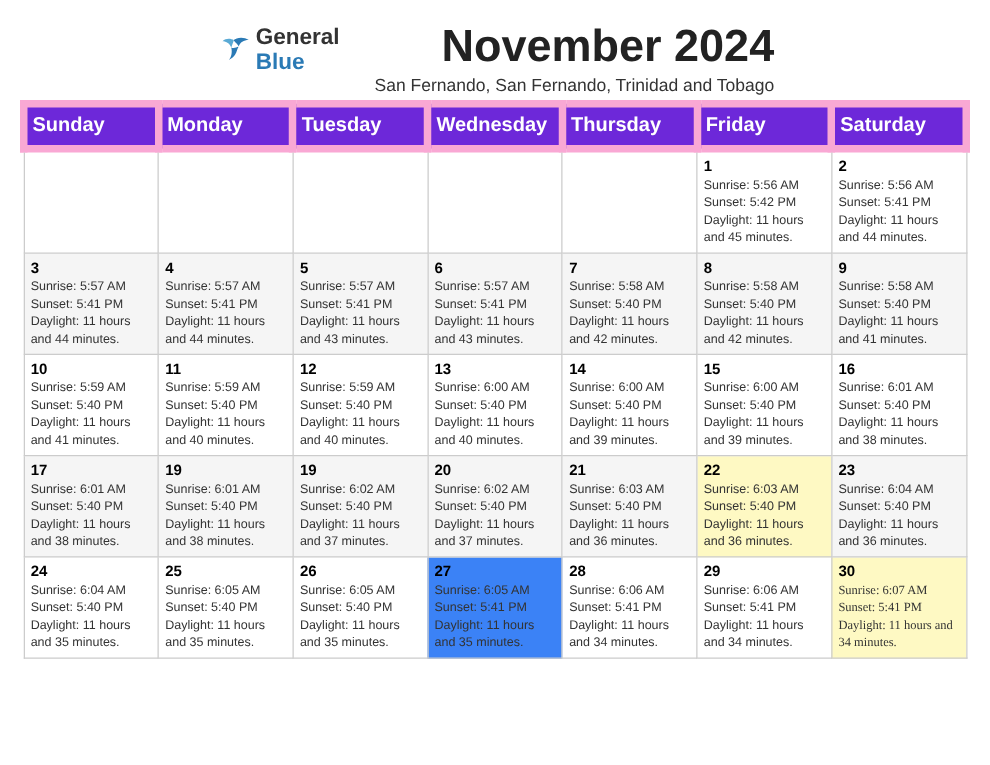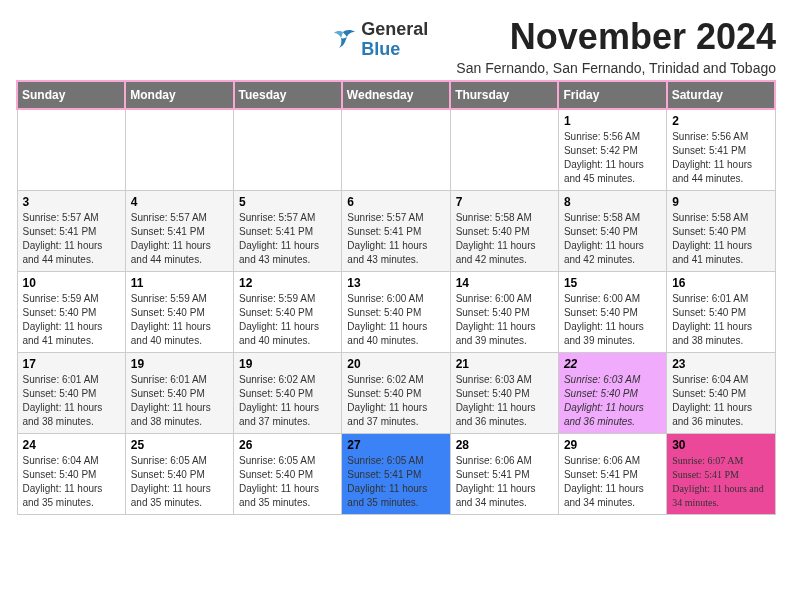--- a/index.html
+++ b/index.html
@@ -6,21 +6,21 @@
     body {
       font-family: Arial, sans-serif;
       background: #fff;
       width: 792px;
       min-height: 612px;
       padding: 16px;
     }
     .header-area {
       display: flex;
       align-items: flex-start;
-      justify-content: flex-end;
+      justify-content: center;
       margin-bottom: 4px;
       gap: 28px;
     }
     .logo {
       display: flex;
       align-items: center;
       gap: 4px;
       margin-top: 4px;
     }
     .logo-text {
@@ -46,27 +46,27 @@
       font-size: 14px;
       color: #333;
       margin-top: 2px;
     }
     .calendar-table {
       width: 100%;
       border-collapse: collapse;
       font-size: 10.5px;
     }
     .calendar-table th {
-      background: #737373;
+      background: #6d28d9;
       color: #fff;
       padding: 6px 4px;
       text-align: left;
-      font-size: 12px;
+      font-size: 16px;
       font-weight: bold;
-      border: 2px solid #f9a8d4;
+      border: 6px solid #f9a8d4;
     }
     .calendar-table td {
       border: 1px solid #ccc;
       vertical-align: top;
       padding: 4px 5px;
       width: calc(100% / 7);
       min-height: 80px;
       background: #fff;
     }
     .calendar-table tr:nth-child(even) td {
@@ -255,21 +255,21 @@
           <div class="day-info" style="white-space: pre-line;">Sunrise: 6:02 AM
 Sunset: 5:40 PM
 Daylight: 11 hours and 37 minutes.</div>
         </td>
         <td style="background: rgb(245, 245, 245);">
           <span class="day-num">21</span>
           <div class="day-info" style="white-space: pre-line;">Sunrise: 6:03 AM
 Sunset: 5:40 PM
 Daylight: 11 hours and 36 minutes.</div>
         </td>
-        <td style="background: #f0abfc; font-style: italic;">
+        <td style="background: #fef9c3;">
           <span class="day-num">22</span>
           <div class="day-info" style="white-space: pre-line;">Sunrise: 6:03 AM
 Sunset: 5:40 PM
 Daylight: 11 hours and 36 minutes.</div>
         </td>
         <td style="background: rgb(245, 245, 245);">
           <span class="day-num">23</span>
           <div class="day-info" style="white-space: pre-line;">Sunrise: 6:04 AM
 Sunset: 5:40 PM
 Daylight: 11 hours and 36 minutes.</div>
@@ -305,21 +305,21 @@
           <div class="day-info" style="white-space: pre-line;">Sunrise: 6:06 AM
 Sunset: 5:41 PM
 Daylight: 11 hours and 34 minutes.</div>
         </td>
         <td style="background: rgb(255, 255, 255);">
           <span class="day-num">29</span>
           <div class="day-info" style="white-space: pre-line;">Sunrise: 6:06 AM
 Sunset: 5:41 PM
 Daylight: 11 hours and 34 minutes.</div>
         </td>
-        <td style="background: #ec4899;">
+        <td style="background: #fef9c3;">
           <span class="day-num">30</span>
           <div class="day-info" style="white-space: pre-line; font-family: Liberation Serif, serif;">Sunrise: 6:07 AM
 Sunset: 5:41 PM
 Daylight: 11 hours and 34 minutes.</div>
         </td>
       </tr>
     </tbody>
 </table>
 
 </body></html>

